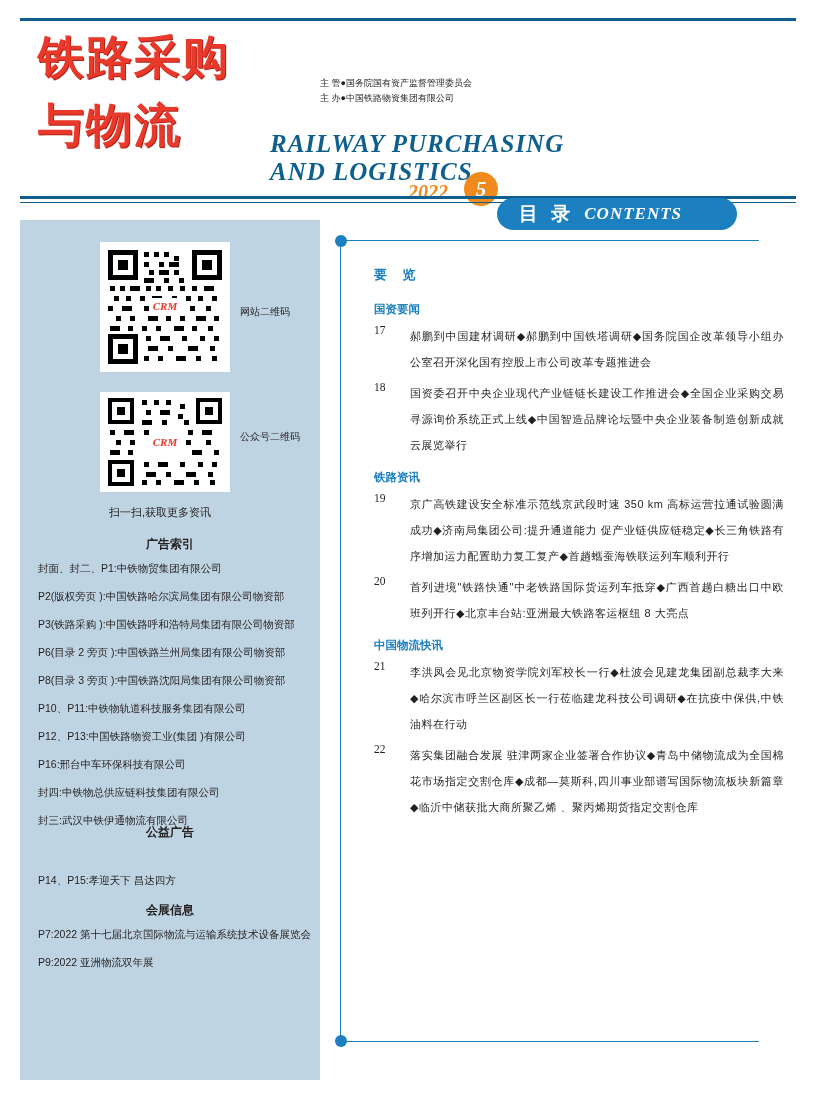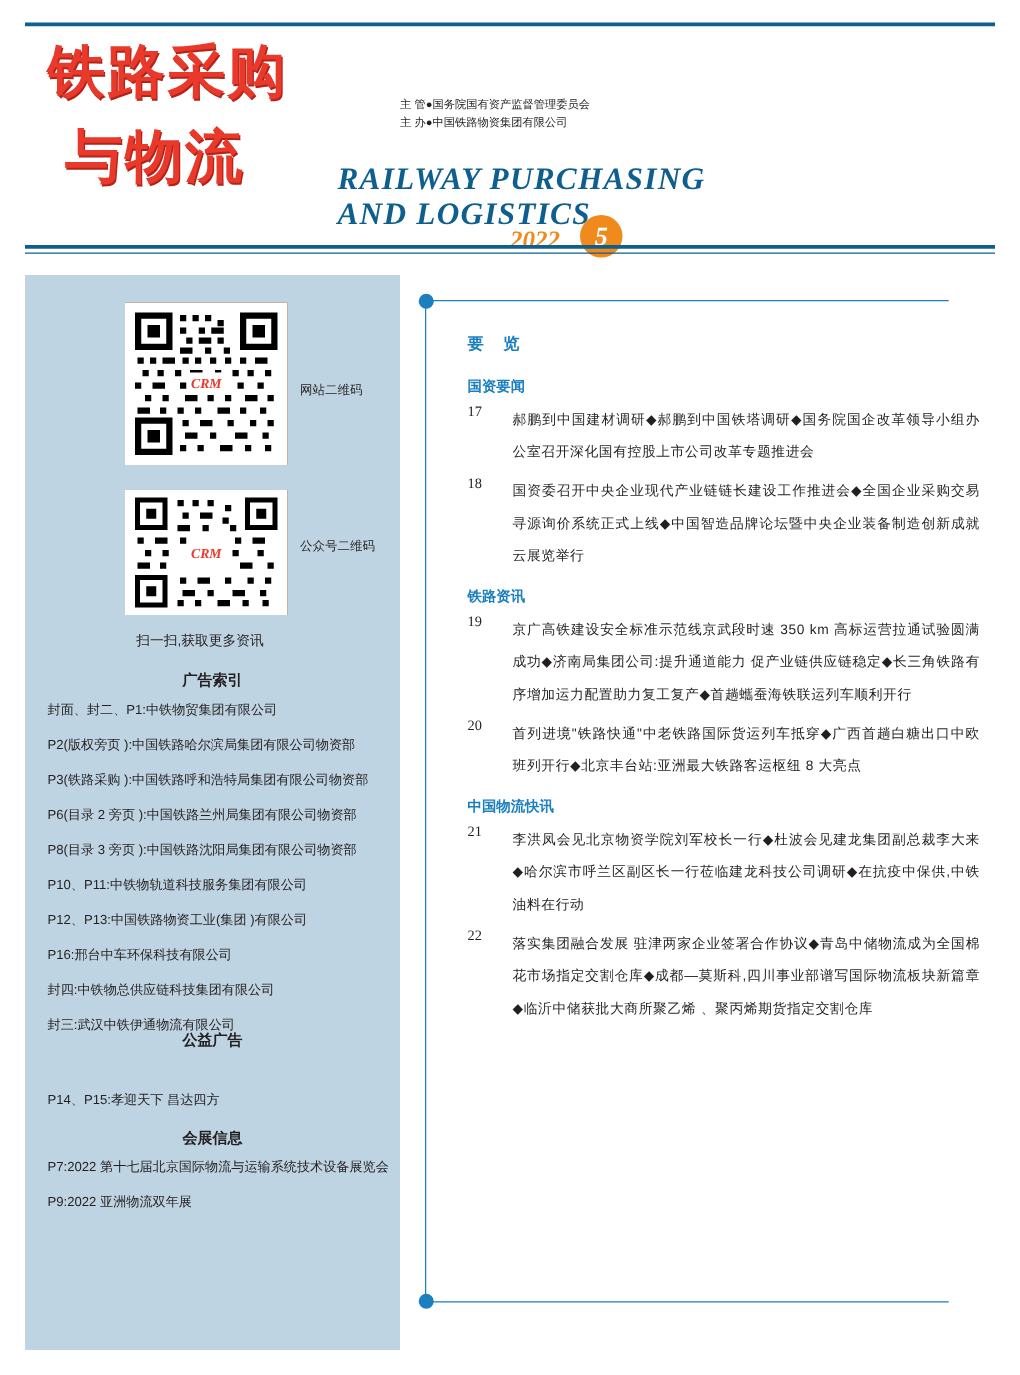--- a/index.html
+++ b/index.html
@@ -21,21 +21,21 @@
     position:absolute;left:18px;top:10px;
     font-family:"DejaVu Sans","Liberation Sans",sans-serif;
     font-weight:bold;
     font-size:46px;
     line-height:58px;
     color:#e8392a;
     letter-spacing:2px;
     text-shadow:1px 1px 0 #b3231a;
   }
   .mast-line2{
-    position:absolute;left:32px;top:78px;
+    position:absolute;left:18px;top:78px;
     font-family:"DejaVu Sans","Liberation Sans",sans-serif;
     font-weight:bold;
     font-size:46px;
     line-height:58px;
     color:#e8392a;
     letter-spacing:2px;
     text-shadow:1px 1px 0 #b3231a;
   }
   .mast-org{
     position:absolute;left:300px;top:58px;
@@ -178,20 +178,24 @@
       <div>主 办●中国铁路物资集团有限公司</div>
     </div>
     <div class="mast-en1">RAILWAY PURCHASING</div>
     <div class="mast-en2">AND LOGISTICS</div>
     <div class="mast-year">2022</div>
     <div class="mast-issue">5</div>
   </div>
   <div class="rule-bot1"></div>
   <div class="rule-bot2"></div>
 
+  <div class="contents-banner">
+    <span class="contents-cn">目 录</span>
+    <span class="contents-en">CONTENTS</span>
+  </div>
 
   <div class="sidebar">
 
     <div class="qr-box qr1">
       <svg width="130" height="130" viewBox="0 0 130 130">
         <rect x="0" y="0" width="130" height="130" fill="#ffffff"></rect>
         <g fill="#000000">
           <rect x="8" y="8" width="30" height="30"></rect>
             <rect x="13" y="13" width="20" height="20" fill="#ffffff"></rect>
             <rect x="18" y="18" width="10" height="10"></rect>

